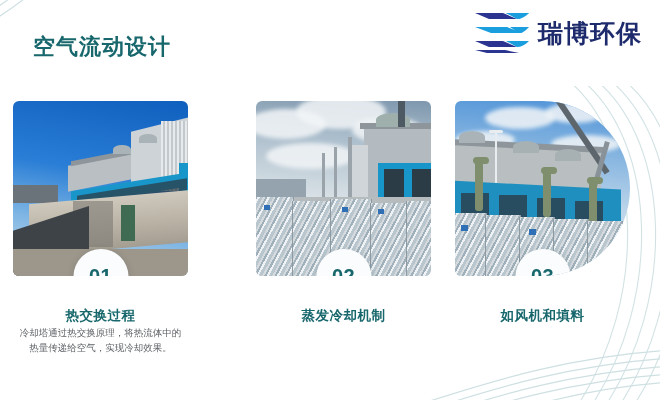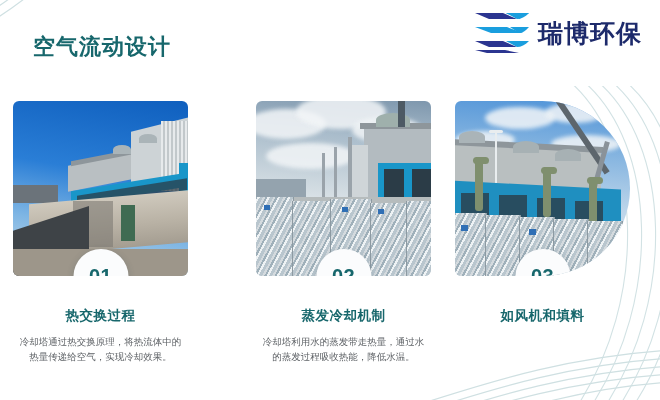--- a/index.html
+++ b/index.html
@@ -74,21 +74,21 @@
   }
   .badge span{font-size:20px;font-weight:bold;color:#17676c;letter-spacing:.5px;}
 
   
   .card-title{
     margin-top:31px;text-align:center;
     font-size:13.5px;font-weight:bold;color:#17676c;letter-spacing:.5px;
     font-family:"DejaVu Sans","Liberation Sans",sans-serif;
   }
   .card-body{
-    margin-top:9px;padding:0 6px;text-align:center;
+    padding:0 6px;text-align:center;
     font-size:9.5px;line-height:15px;color:#5b5f63;
     font-family:"DejaVu Sans","Liberation Sans",sans-serif;
   }
 </style>
 </head>
 <body>
 
 <div class="slide">
 
   <svg class="deco deco-tl" viewBox="0 0 260 120" fill="none">
@@ -195,21 +195,20 @@
         <div class="foil" style="left:114px;top:102px;width:36px;height:74px;"></div>
         <div class="foil" style="left:150px;top:100px;width:34px;height:76px;"></div>
         <div style="position:absolute;left:8px;top:104px;width:6px;height:5px;background:#2f6fb5;"></div>
         <div style="position:absolute;left:86px;top:106px;width:6px;height:5px;background:#2f6fb5;"></div>
         <div style="position:absolute;left:122px;top:108px;width:6px;height:5px;background:#2f6fb5;"></div>
         <div class="badge">
           <span>02</span>
         </div>
       </div>
       <div class="card-title">蒸发冷却机制</div>
-      <div class="card-body">冷却塔利用水的蒸发带走热量，通过水的蒸发过程吸收热能，降低水温。</div>
     </div>
 
     <div class="card card-3">
       <div class="photo">
         <div class="sky3"></div>
         <div class="cloud" style="left:30px;top:6px;width:70px;height:22px;"></div>
         <div class="cloud" style="left:90px;top:2px;width:60px;height:20px;"></div>
         <div class="cloud" style="left:0px;top:30px;width:60px;height:18px;"></div>
         <div class="cloud" style="left:96px;top:34px;width:70px;height:18px;"></div>
         <div class="bldg" style="left:-4px;top:46px;width:150px;height:52px;background:#b9bfc0;transform:skewY(3deg);"></div>

